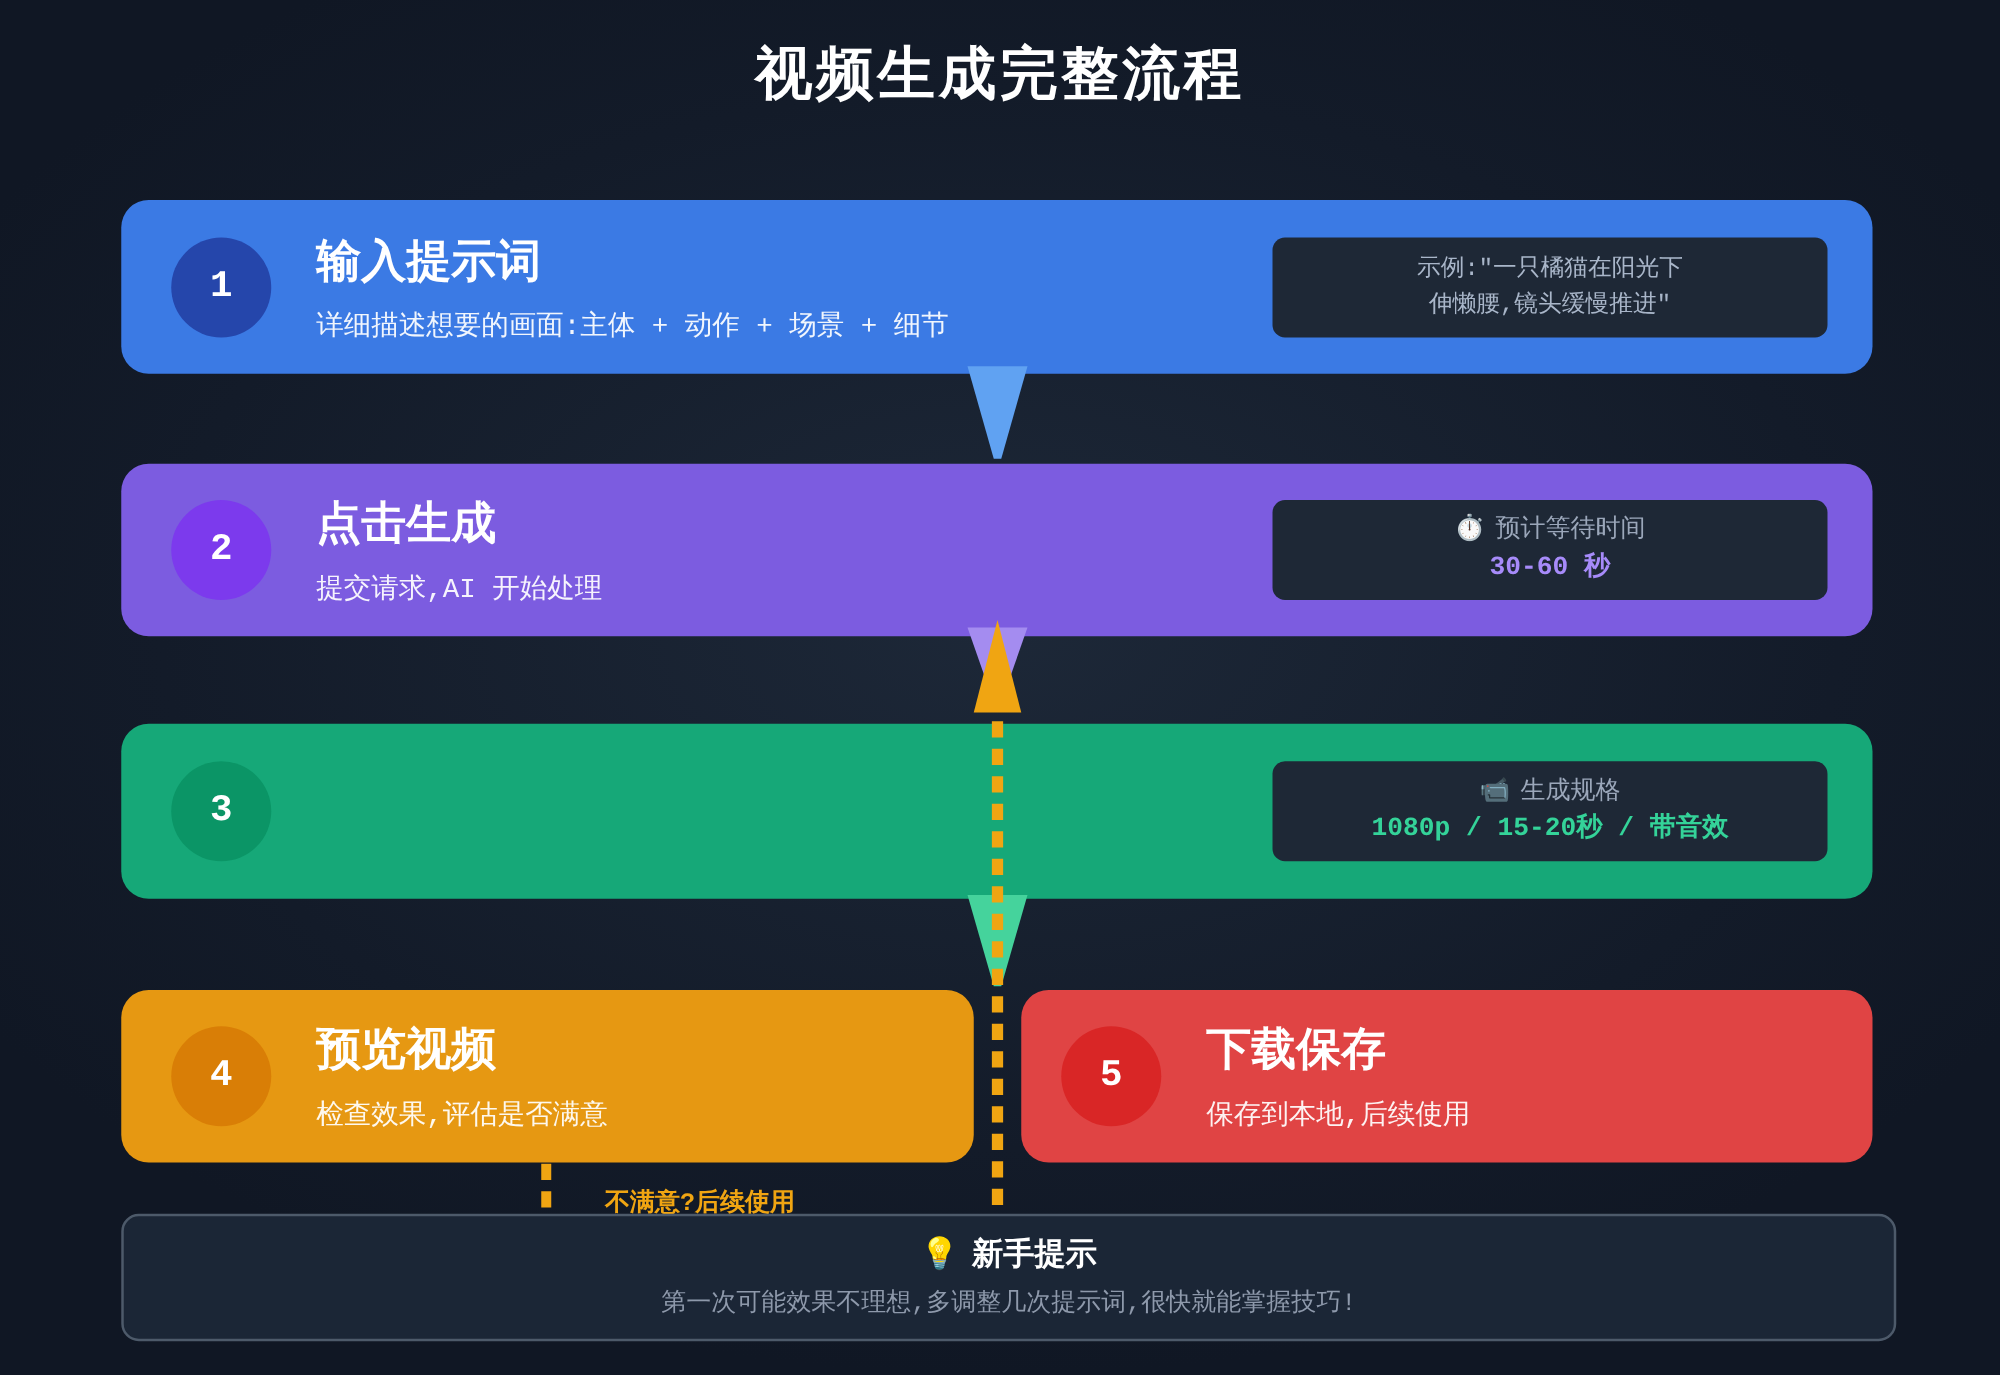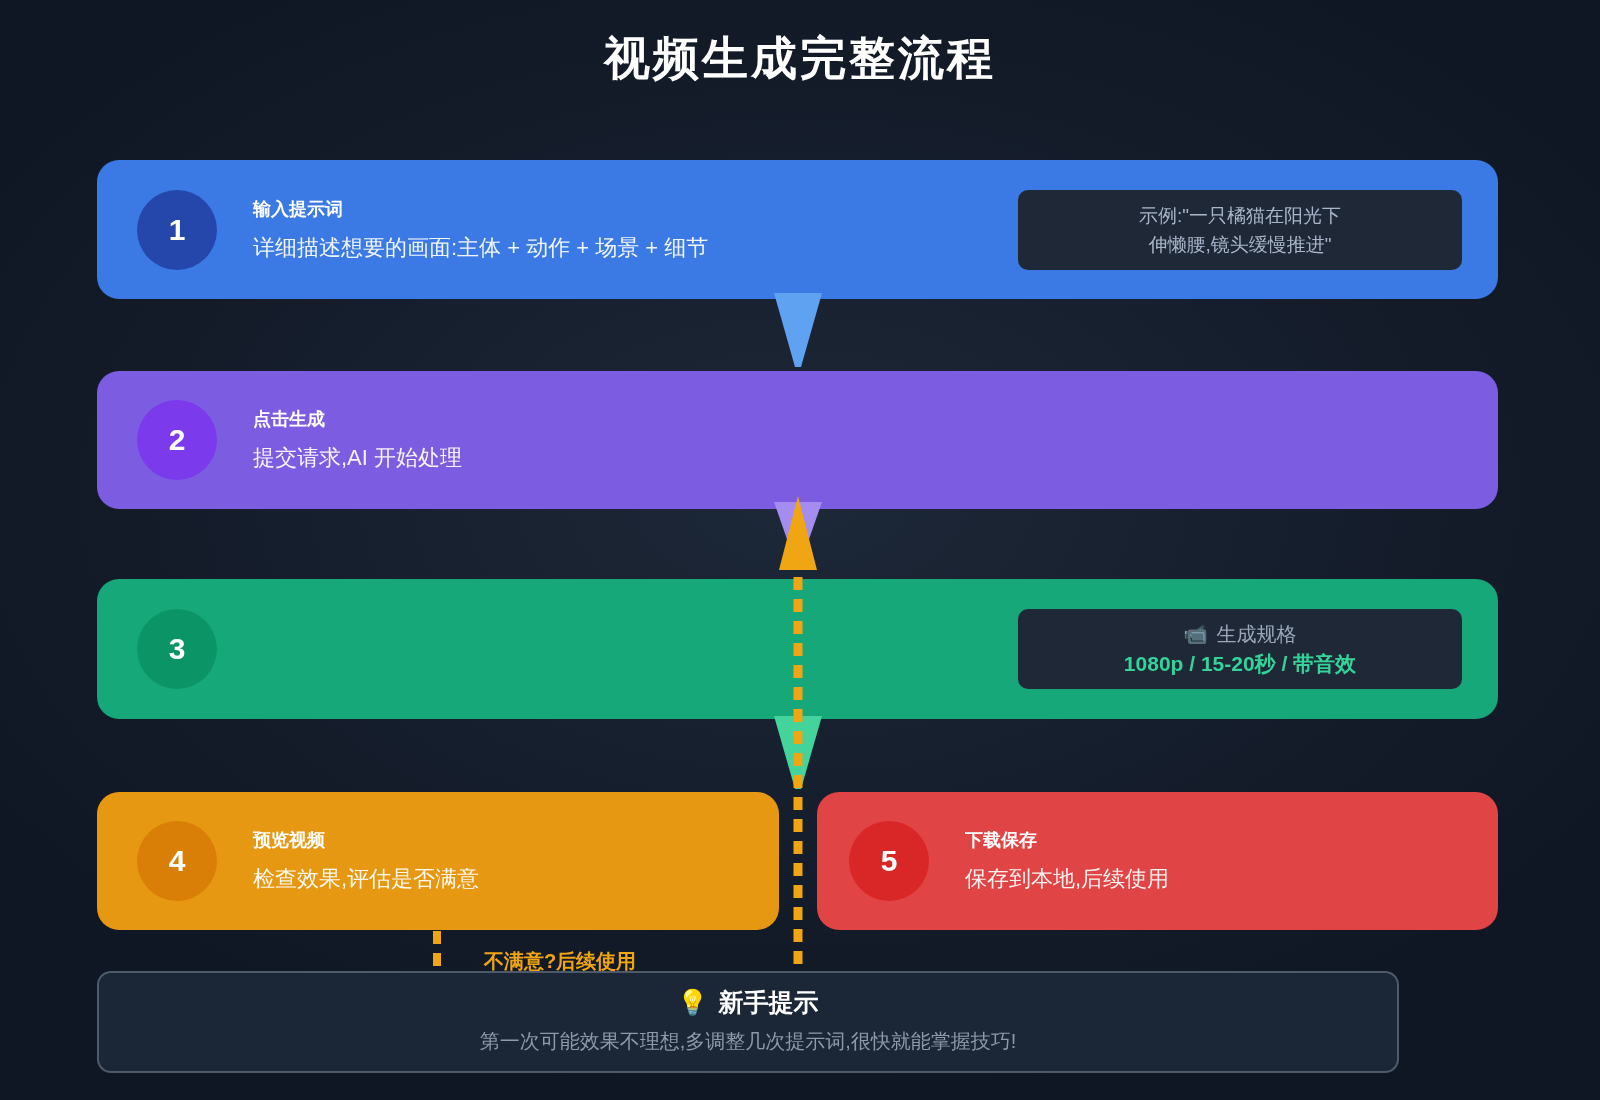--- a/index.html
+++ b/index.html
@@ -1,20 +1,20 @@
 <!DOCTYPE html>
 <html><head>
 <meta charset="utf-8">
 <style>
   * { margin:0; padding:0; box-sizing:border-box; }
   html,body { background:#0f1623; }
   .page {
     position:relative; width:1600px; height:1100px; overflow:hidden;
     background:radial-gradient(ellipse 60% 55% at 50% 45%, #1d2838 0%, #131b29 70%, #101724 100%);
-    font-family:Liberation Sans, sans-serif;
+    font-family:Liberation Mono, monospace;
     padding-left:48px;
   }
   .main-title {
     position:absolute; top:28px; left:0; width:100%; text-align:center;
     font-size:46px; font-weight:700; color:#ffffff; letter-spacing:3px;
   }
   .card { position:absolute; left:97px; width:1401px; border-radius:22px; }
   #card1 { top:160px; height:139px; }
   #card2 { top:371px; height:138px; }
   #card3 { top:579px; height:140px; }
@@ -22,39 +22,39 @@
   #card5 { top:792px; height:138px; left:817px; width:681px; }
   .circle {
     position:absolute; left:40px; top:50%; transform:translateY(-50%);
     width:80px; height:80px; border-radius:50%;
     display:flex; align-items:center; justify-content:center;
     color:#fff; font-size:30px; font-weight:700;
   }
   #card5 .circle { left:32px; }
   .card-text { position:absolute; left:156px; top:50%; transform:translateY(-50%); }
   #card5 .card-text { left:148px; }
-  .card-title { font-size:18px; font-weight:700; color:#ffffff; margin-bottom:12px; }
+  .card-title { font-size:36px; font-weight:700; color:#ffffff; margin-bottom:12px; }
   .card-desc  { font-size:22px; color:rgba(255,255,255,0.93); }
   .info-box {
     position:absolute; right:36px; top:50%; transform:translateY(-50%);
     width:444px; height:80px; background:#1e2836; border-radius:10px;
     display:flex; flex-direction:column; align-items:center; justify-content:center;
     text-align:center;
   }
   .example-line { font-size:19px; color:#a9b6c9; line-height:29px; }
   .info-label { font-size:20px; color:#9ba7ba; line-height:30px; }
   .info-label .emoji { margin-right:8px; }
   .info-value { font-size:21px; font-weight:600; line-height:30px; }
   .connectors { position:absolute; left:0; top:0; z-index:5; pointer-events:none; }
   .loop-label {
     position:absolute; left:560px; top:948px; transform:translateX(-50%);
     font-size:20px; font-weight:600; z-index:5; white-space:nowrap;
   }
   .tip-box {
-    position:absolute; left:97px; top:971px; width:1302px; height:102px;
+    position:absolute; left:97px; top:971px; width:1420px; height:102px;
     background:#1b2636; border:2px solid #4d5a6a; border-radius:14px;
     z-index:6; text-align:center;
   }
   .tip-title { margin-top:13px; font-size:25px; font-weight:700; color:#ffffff; }
   .tip-title .emoji { margin-right:10px; }
   .tip-text { margin-top:9px; font-size:20px; color:#8e99ab; }
 </style>
 </head>
 <body>
 
@@ -72,20 +72,26 @@
       <div class="example-line">示例:"一只橘猫在阳光下</div>
       <div class="example-line">伸懒腰,镜头缓慢推进"</div>
     </div>
   </div>
 
   <div class="card" id="card2" style="background-color: rgb(124, 92, 224);">
     <div class="circle" style="background-color: rgb(124, 58, 237);">2</div>
     <div class="card-text">
       <div class="card-title">点击生成</div>
       <div class="card-desc">提交请求,AI 开始处理</div>
+    </div>
+    <div class="info-box">
+      <div class="info-label">
+        <span class="emoji">⏱️</span><span>预计等待时间</span>
+      </div>
+      <div class="info-value" style="color: rgb(167, 139, 250);">30-60 秒</div>
     </div>
   </div>
 
   <div class="card" id="card3" style="background-color: rgb(22, 168, 120);">
     <div class="circle" style="background-color: rgb(11, 149, 102);">3</div>
     <div class="info-box">
       <div class="info-label">
         <span class="emoji">📹</span><span>生成规格</span>
       </div>
       <div class="info-value" style="color: rgb(52, 211, 153);">1080p / 15-20秒 / 带音效</div>

